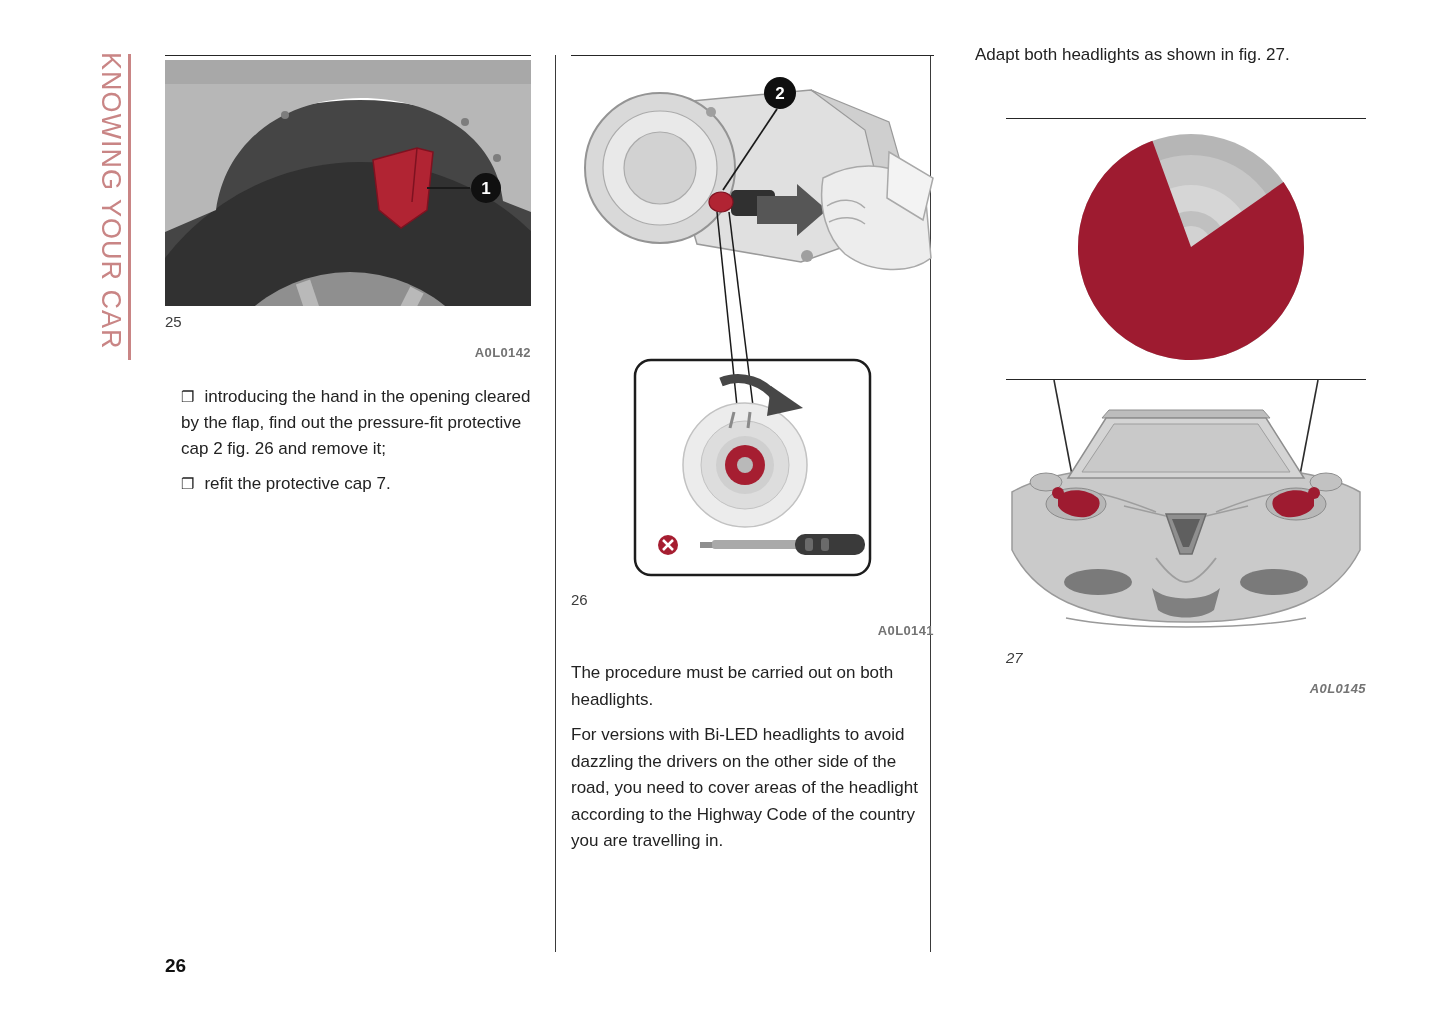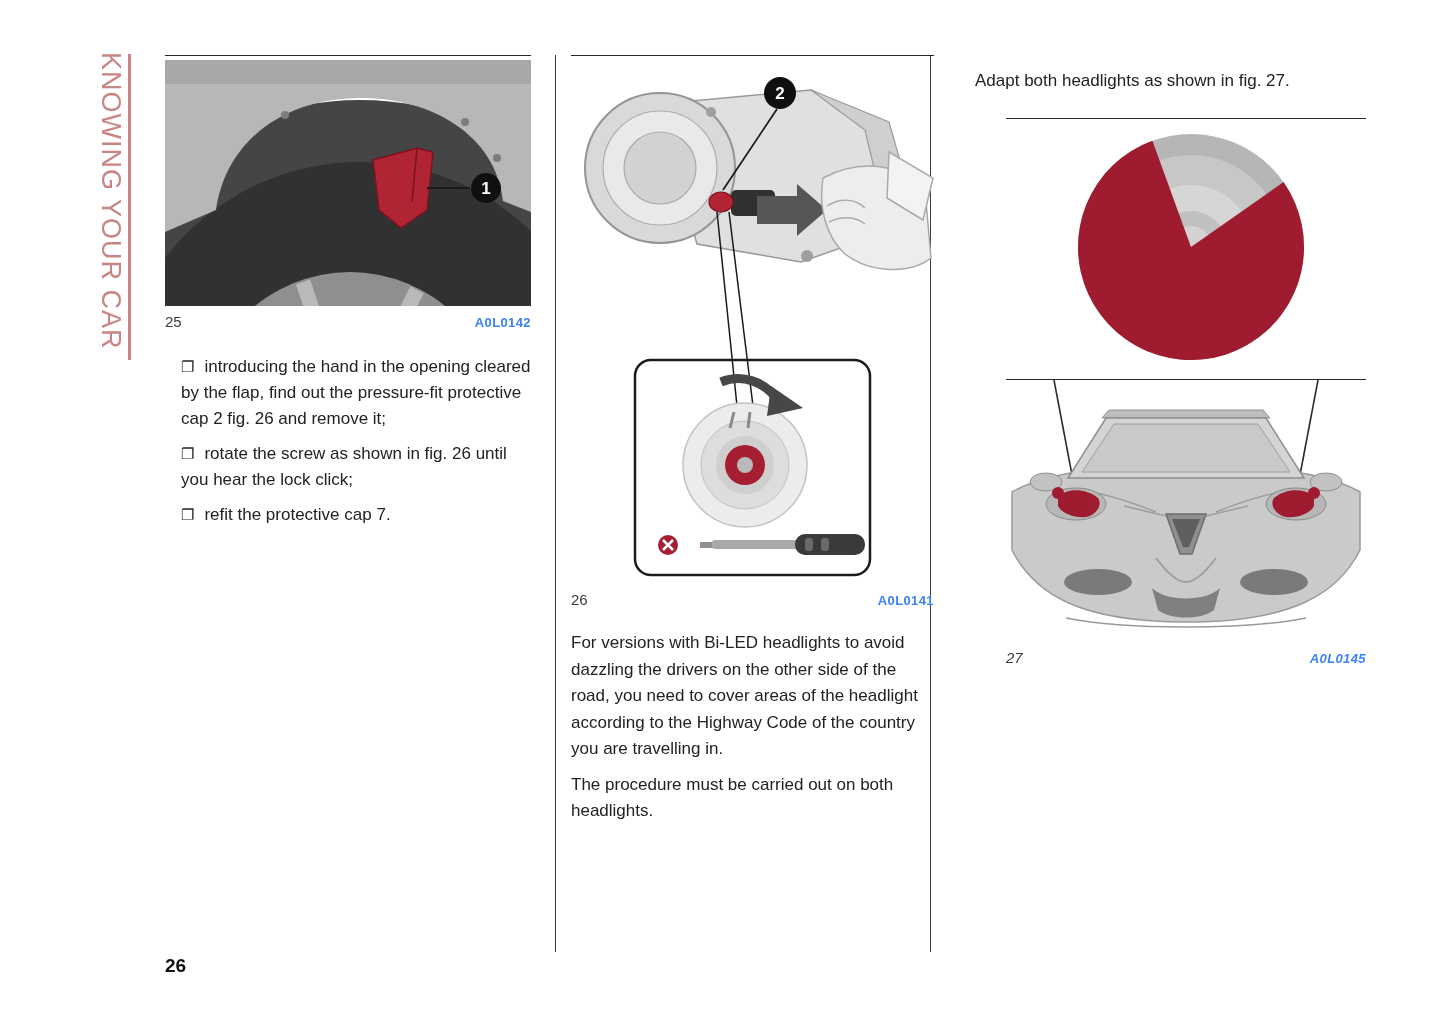--- a/index.html
+++ b/index.html
@@ -23,27 +23,27 @@
     background:#c98585;
   }
   
   .vline{position:absolute;top:55px;height:897px;width:1px;background:#3a3a3a;}
   .vline.one{left:555px;}
   .vline.two{left:930px;}
   
   .col{position:absolute;}
   .col1{left:165px;top:55px;width:366px;}
   .col2{left:571px;top:55px;width:363px;}
-  .col3-intro{position:absolute;left:975px;top:68px;width:362px;font-size:17px;line-height:26px;}
+  .col3-intro{position:absolute;left:975px;top:42px;width:362px;font-size:17px;line-height:26px;}
   .col3-fig{position:absolute;left:1006px;top:118px;width:360px;font-style:italic;}
   .fig-frame{border-top:1px solid #262626;padding-top:4px;}
   .fig-frame svg{display:block;}
-  .fig-caption{display:flex;justify-content:space-between;align-items:flex-end;margin-top:7px;gap:48px;}
+  .fig-caption{display:flex;justify-content:space-between;align-items:flex-start;margin-top:7px;gap:48px;}
   .fig-num{font-size:15px;color:#3c3c3c;}
-  .fig-code{font-size:13px;font-weight:bold;color:#3b82f6;letter-spacing:.4px;}
+  .fig-code{font-size:13px;font-weight:bold;color:#737373;letter-spacing:.4px;margin-top:32px;}
   
   .bullets{margin-top:24px;}
   p.bullet{font-size:17px;line-height:26px;margin:0 0 9px 16px;}
   p.bullet .glyph{margin-right:10px;font-size:15px;color:#1a1a1a;}
   .paras p{font-size:17px;line-height:26.5px;margin:0 0 9px 0;}
   .paras{margin-top:22px;}
   .page-number{
     position:absolute;left:165px;top:955px;
     font-size:19px;font-weight:bold;color:#111;
   }
@@ -90,21 +90,20 @@
         <text x="321" y="134" text-anchor="middle" font-size="17" font-weight="bold" fill="#ffffff">1</text>
       </svg>
     </div>
     <div class="fig-caption">
       <span class="fig-num">25</span>
       <span class="fig-code">A0L0142</span>
     </div>
 
     <div class="bullets">
       <p class="bullet"><span class="glyph">❐</span><span>introducing the hand in the opening cleared by the flap, find out the pressure-fit protective cap 2 fig. 26 and remove it;</span></p>
-      <p class="bullet"><span class="glyph">❐</span><span>rotate the screw as shown in fig. 26 until you hear the lock click;</span></p>
       <p class="bullet"><span class="glyph">❐</span><span>refit the protective cap 7.</span></p>
     </div>
   </div>
 
   <div class="col col2">
     <div class="fig-frame">
       <svg width="363" height="524" viewBox="0 0 363 524">
 
         <path d="M110,42 L240,30 L300,60 L310,122 L292,180 L230,202 L126,184 L104,110 Z" fill="#e0e0e0" stroke="#9a9a9a" stroke-width="1.5"></path>
         <path d="M240,30 L318,62 L330,104 L304,112 L294,70 Z" fill="#cfcfcf" stroke="#9a9a9a" stroke-width="1.2"></path>
@@ -151,22 +150,22 @@
 
         <circle cx="97" cy="485" r="10" fill="#a61e31"></circle>
         <path d="M92,480 l10,10 M92,490 l10,-10" stroke="#ffffff" stroke-width="2.5" fill="none"></path>
       </svg>
     </div>
     <div class="fig-caption">
       <span class="fig-num">26</span>
       <span class="fig-code">A0L0141</span>
     </div>
     <div class="paras">
+      <p>The procedure must be carried out on both headlights.</p>
       <p>For versions with Bi-LED headlights to avoid dazzling the drivers on the other side of the road, you need to cover areas of the headlight according to the Highway Code of the country you are travelling in.</p>
-      <p>The procedure must be carried out on both headlights.</p>
     </div>
   </div>
 
   <div class="col3-intro">Adapt both headlights as shown in fig. 27.</div>
 
   <div class="col3-fig">
     <div class="fig-frame">
       <svg width="360" height="248" viewBox="0 0 360 248">
         <circle cx="185" cy="124" r="113" fill="#b6b6b6"></circle>
         <circle cx="185" cy="124" r="92" fill="#c7c7c7"></circle>

